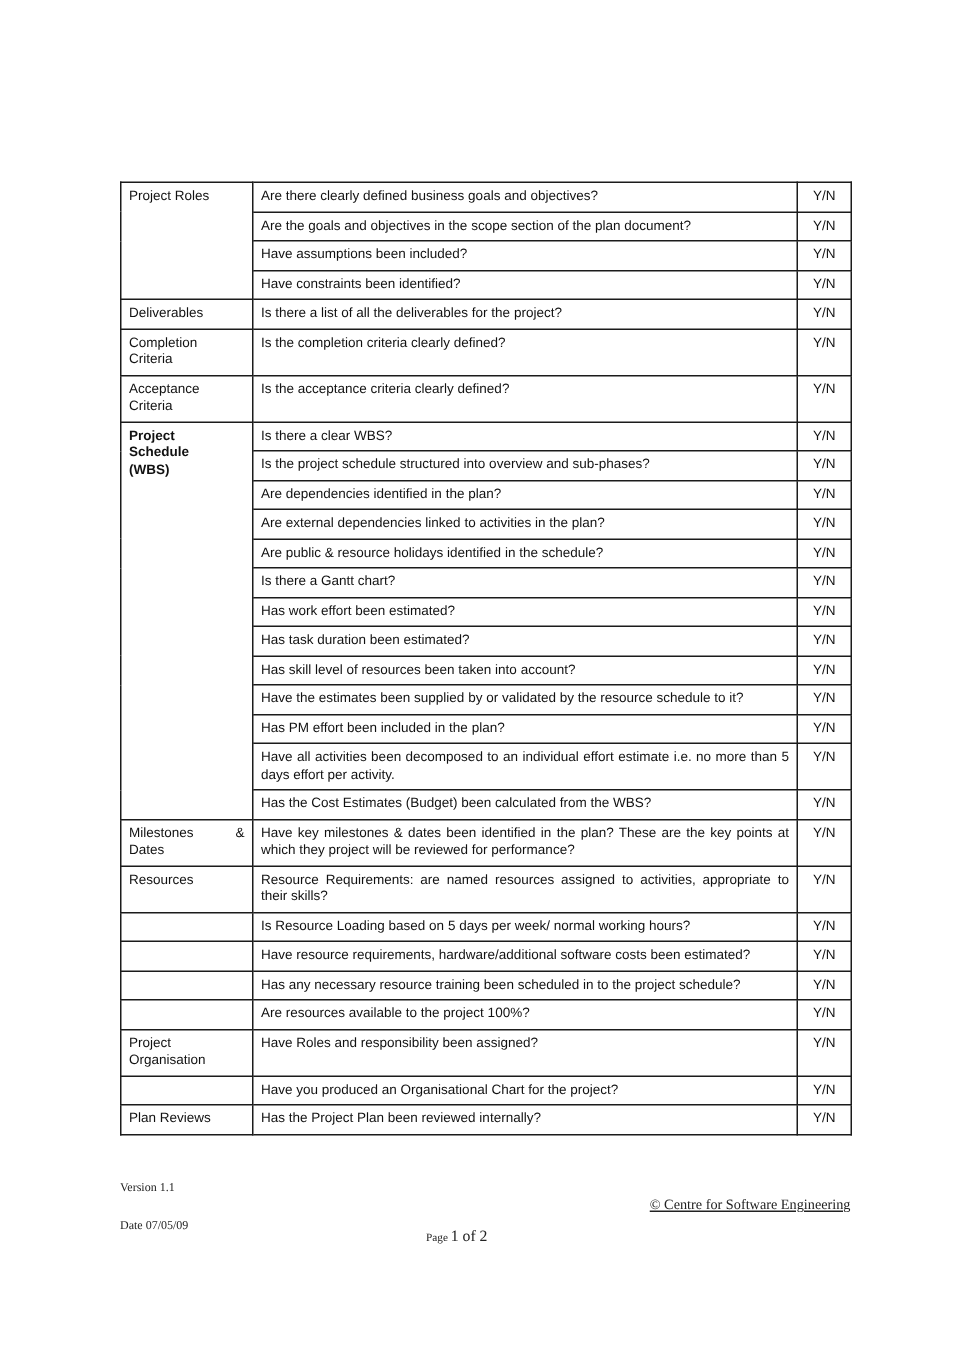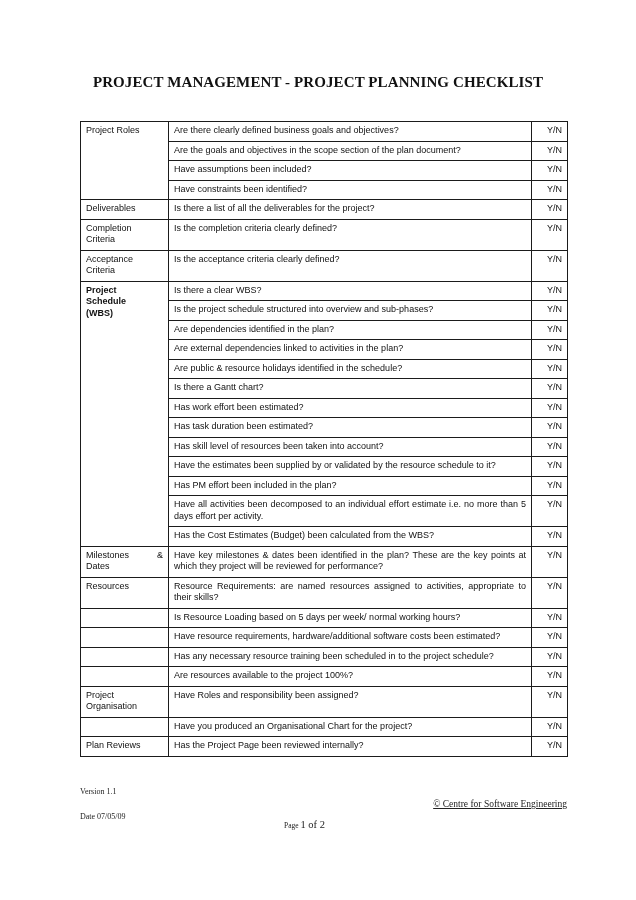--- a/index.html
+++ b/index.html
@@ -36,21 +36,21 @@
     font: 9px/11.5px "Liberation Sans", sans-serif;
     color: #111;
     overflow: hidden;
   }
   td.label-cell {
     font-weight: bold;
     text-align: justify;
   }
   td.label-cell.pre { white-space: pre-line; font-weight: bold; }
   td.question-cell { text-align: justify; }
-  td.answer-cell { text-align: right; padding-left: 2px; padding-right: 2px; }
+  td.answer-cell { text-align: center; padding-left: 2px; padding-right: 2px; }
   .bold { font-weight: normal; }
 
   .footer-version {
     position: absolute;
     left: 80px;
     top: 787px;
     font: 8px/10px "Liberation Serif", serif;
     color: #222;
     text-align: right;
   }
@@ -79,21 +79,20 @@
     font: 9.5px/12px "Liberation Serif", serif;
     color: #222;
     text-decoration: underline;
   }
 </style>
 </head>
 <body>
 
 <div class="page">
 
-  <div class="doc-title">PROJECT MANAGEMENT - PROJECT PLANNING CHECKLIST</div>
 
   <table class="checklist">
     <colgroup>
       <col style="width:88px">
       <col style="width:363px">
       <col style="width:36px">
     </colgroup>
     <tbody id="checklist-body">
         <tr>
           <td class="label-cell" rowspan="4">Project Roles</td>
@@ -217,21 +216,21 @@
           <td class="question-cell">Have Roles and responsibility been assigned?</td>
           <td class="answer-cell">Y/N</td>
         </tr>
         <tr>
           <td class="label-cell"></td>
           <td class="question-cell">Have you produced an Organisational Chart for the project?</td>
           <td class="answer-cell">Y/N</td>
         </tr>
         <tr>
           <td class="label-cell">Plan Reviews</td>
-          <td class="question-cell">Has the Project Page been reviewed internally?</td>
+          <td class="question-cell">Has the Project Plan been reviewed internally?</td>
           <td class="answer-cell">Y/N</td>
         </tr>
       </tbody>
   </table>
 
   <div class="footer-version">Version 1.1</div>
 
   <div class="footer-date">Date 07/05/09</div>
 
   <div class="footer-page"><span>Page</span> <span class="page-num">1 of 2</span></div>

